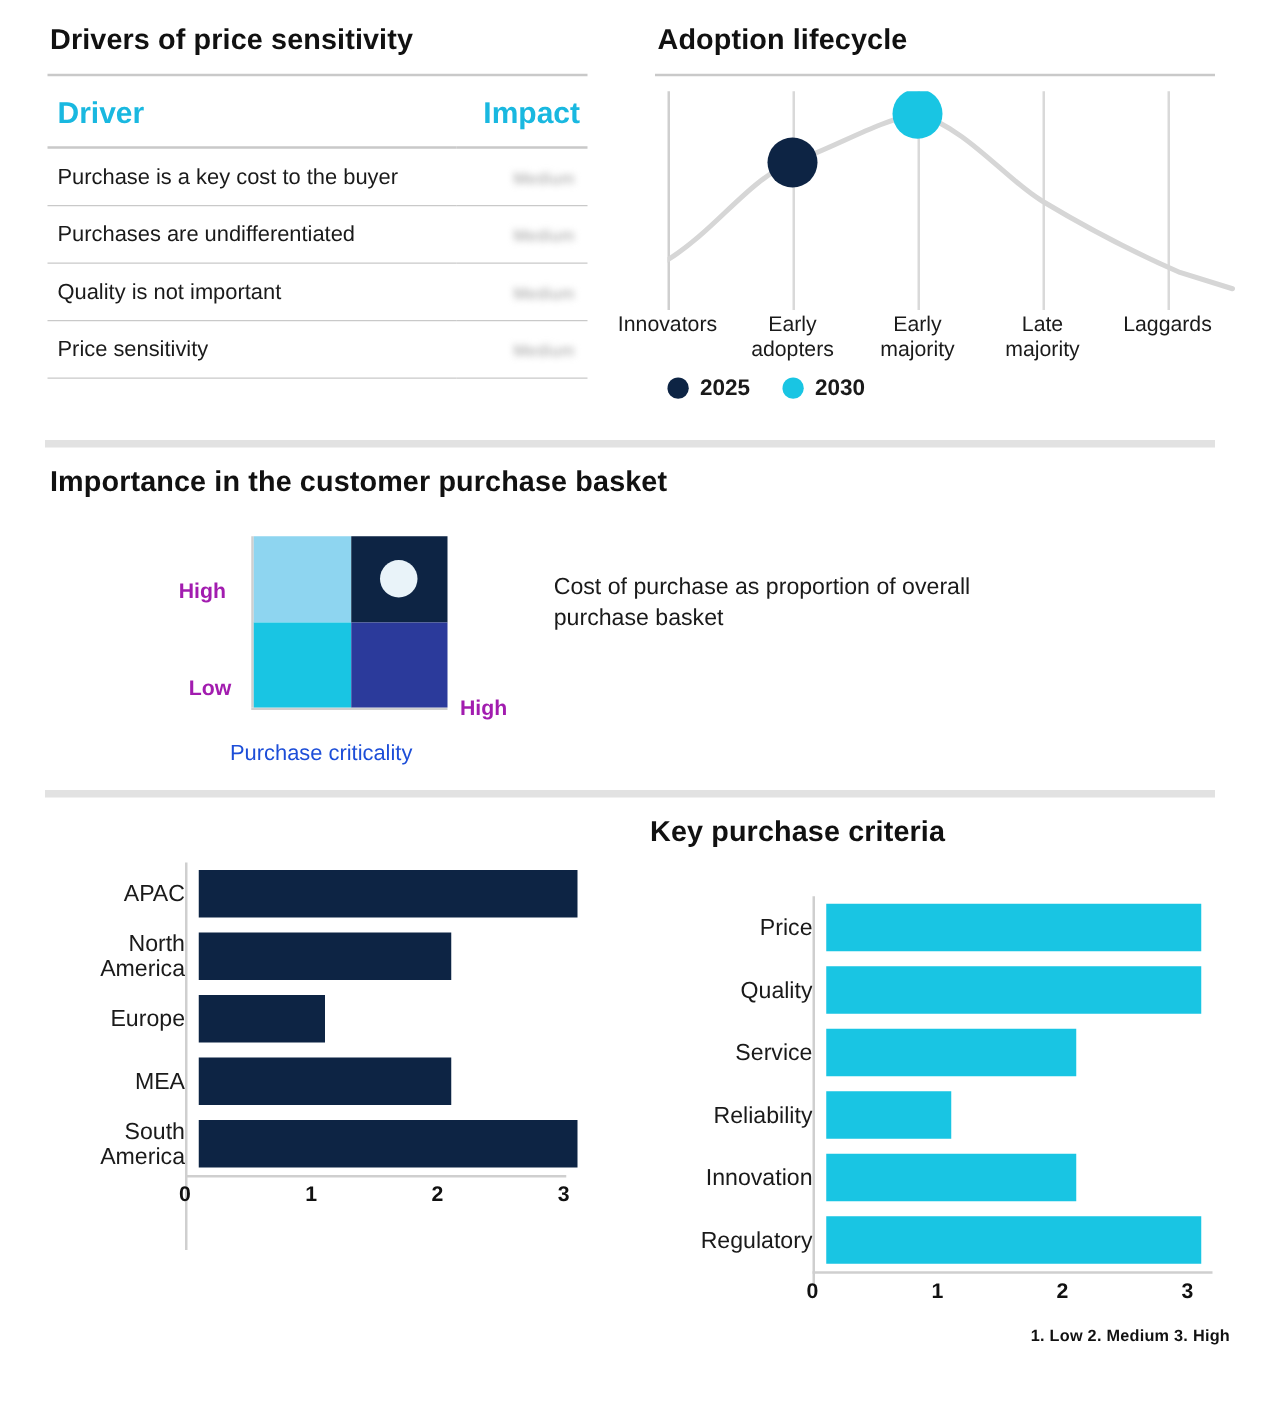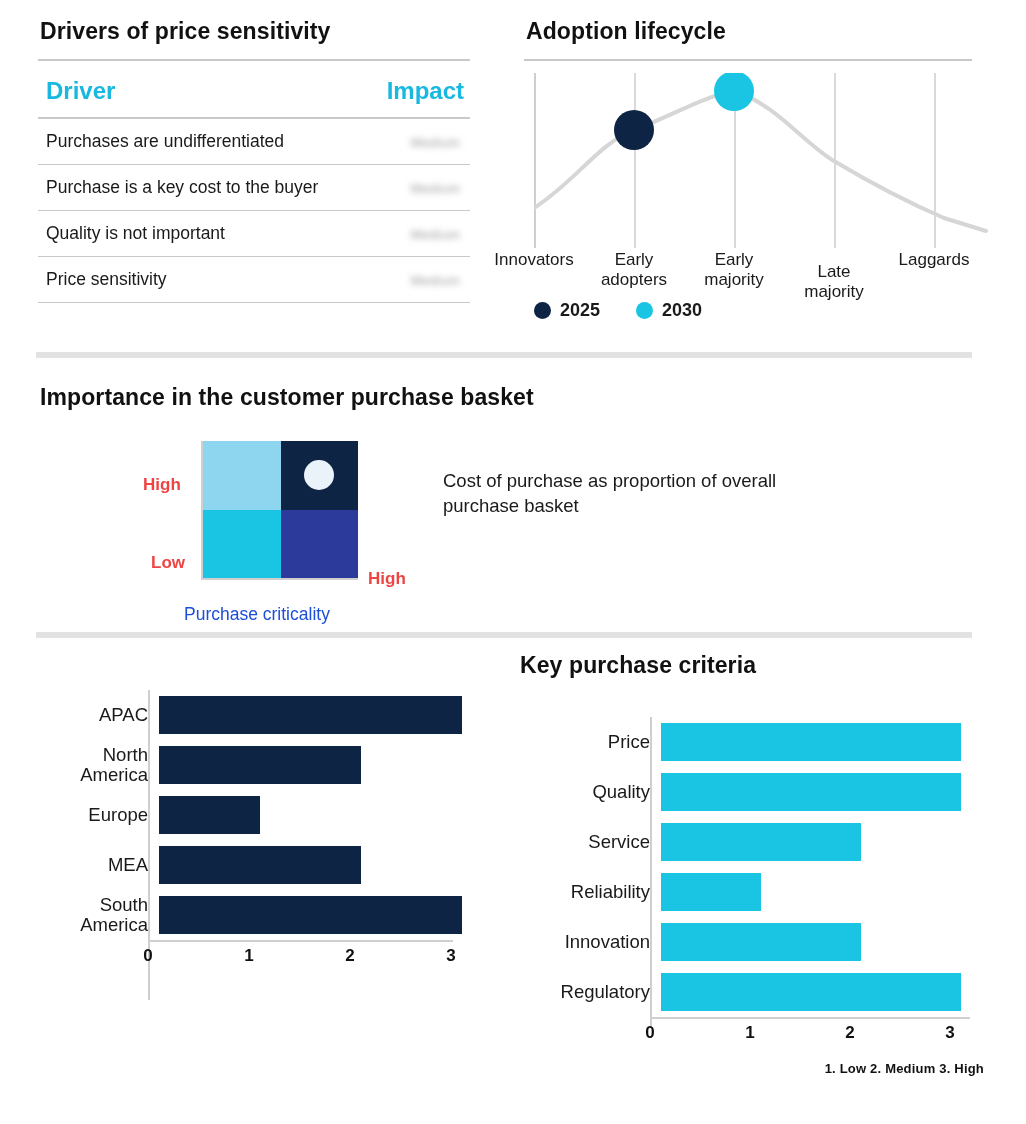--- a/index.html
+++ b/index.html
@@ -128,21 +128,20 @@
     color: #1a1a1a;
     text-align: center;
     line-height: 1.15;
     width: 120px;
   }
   .legend {
     margin-top: 6px;
     margin-left: 10px;
     display: flex;
     align-items: center;
-    gap: 10px;
   }
   .legend-item {
     display: flex;
     align-items: center;
     gap: 9px;
     margin-right: 26px;
   }
   .legend-dot {
     width: 17px; height: 17px; border-radius: 50%;
   }
@@ -150,21 +149,21 @@
     font-size: 18px; font-weight: bold; color: #1a1a1a;
   }
 
   
   #block-basket {
     position: absolute;
     left: 38px;
     top: 372px;
     width: 940px;
   }
-  #block-basket .section-title { margin: 12px 0 0 2px; }
+  #block-basket .section-title { margin: 0 0 0 2px; }
   .matrix-wrap {
     position: relative;
     margin-top: 30px;
     height: 205px;
   }
   .matrix {
     position: absolute;
     left: 165px;
     top: 0;
     width: 155px;
@@ -191,21 +190,21 @@
   .m-axis-x {
     position: absolute;
     left: 163px; top: 137px;
     width: 157px; height: 2px;
     background: #cfcfcf;
   }
   .m-lab {
     position: absolute;
     font-size: 17px;
     font-weight: bold;
-    color: #ef4444;
+    color: #a21caf;
   }
   .m-high-y { left: 105px; top: 34px; }
   .m-low-y  { left: 113px; top: 112px; text-align: right; }
   .m-high-x { left: 330px; top: 128px; }
   .m-xaxis-title {
     position: absolute;
     left: 146px;
     top: 163px;
     font-size: 17.5px;
     color: #1d4ed8;
@@ -304,25 +303,25 @@
     <div class="title-rule"></div>
     <table class="drivers">
       <thead>
         <tr>
           <th>Driver</th>
           <th class="impact">Impact</th>
         </tr>
       </thead>
       <tbody id="drivers-body">
           <tr>
-            <td>Purchases are undifferentiated</td>
+            <td>Purchase is a key cost to the buyer</td>
             <td class="impact"><span class="blurred">Medium</span></td>
           </tr>
           <tr>
-            <td>Purchase is a key cost to the buyer</td>
+            <td>Purchases are undifferentiated</td>
             <td class="impact"><span class="blurred">Medium</span></td>
           </tr>
           <tr>
             <td>Quality is not important</td>
             <td class="impact"><span class="blurred">Medium</span></td>
           </tr>
           <tr>
             <td>Price sensitivity</td>
             <td class="impact"><span class="blurred">Medium</span></td>
           </tr>
@@ -344,21 +343,21 @@
         <path d="M 0 135 C 40 110, 65 70, 100 57 C 140 42, 168 24, 200 18 C 240 30, 270 70, 300 88 C 340 112, 380 132, 410 145 L 452 158" fill="none" stroke="#d6d6d6" stroke-width="4" stroke-linecap="round"></path>
         <circle cx="100" cy="57" r="20" fill="#0d2444"></circle>
         <circle cx="200" cy="18" r="20" fill="#19c5e3"></circle>
       </svg>
     </div>
 
     <div class="lc-labels">
       <div class="lc-label" style="left:-50px;top:2px;">Innovators</div>
       <div class="lc-label" style="left:50px;top:2px;">Early<br>adopters</div>
       <div class="lc-label" style="left:150px;top:2px;">Early<br>majority</div>
-      <div class="lc-label" style="left:250px;top:14px;">Late<br>majority</div>
+      <div class="lc-label" style="left:250px;top:2px;">Late<br>majority</div>
       <div class="lc-label" style="left:350px;top:2px;">Laggards</div>
     </div>
 
     <div class="legend">
       <div class="legend-item">
         <span class="legend-dot" style="background:#0d2444"></span>
         <span class="legend-text">2025</span>
       </div>
       <div class="legend-item">
         <span class="legend-dot" style="background:#19c5e3"></span>

